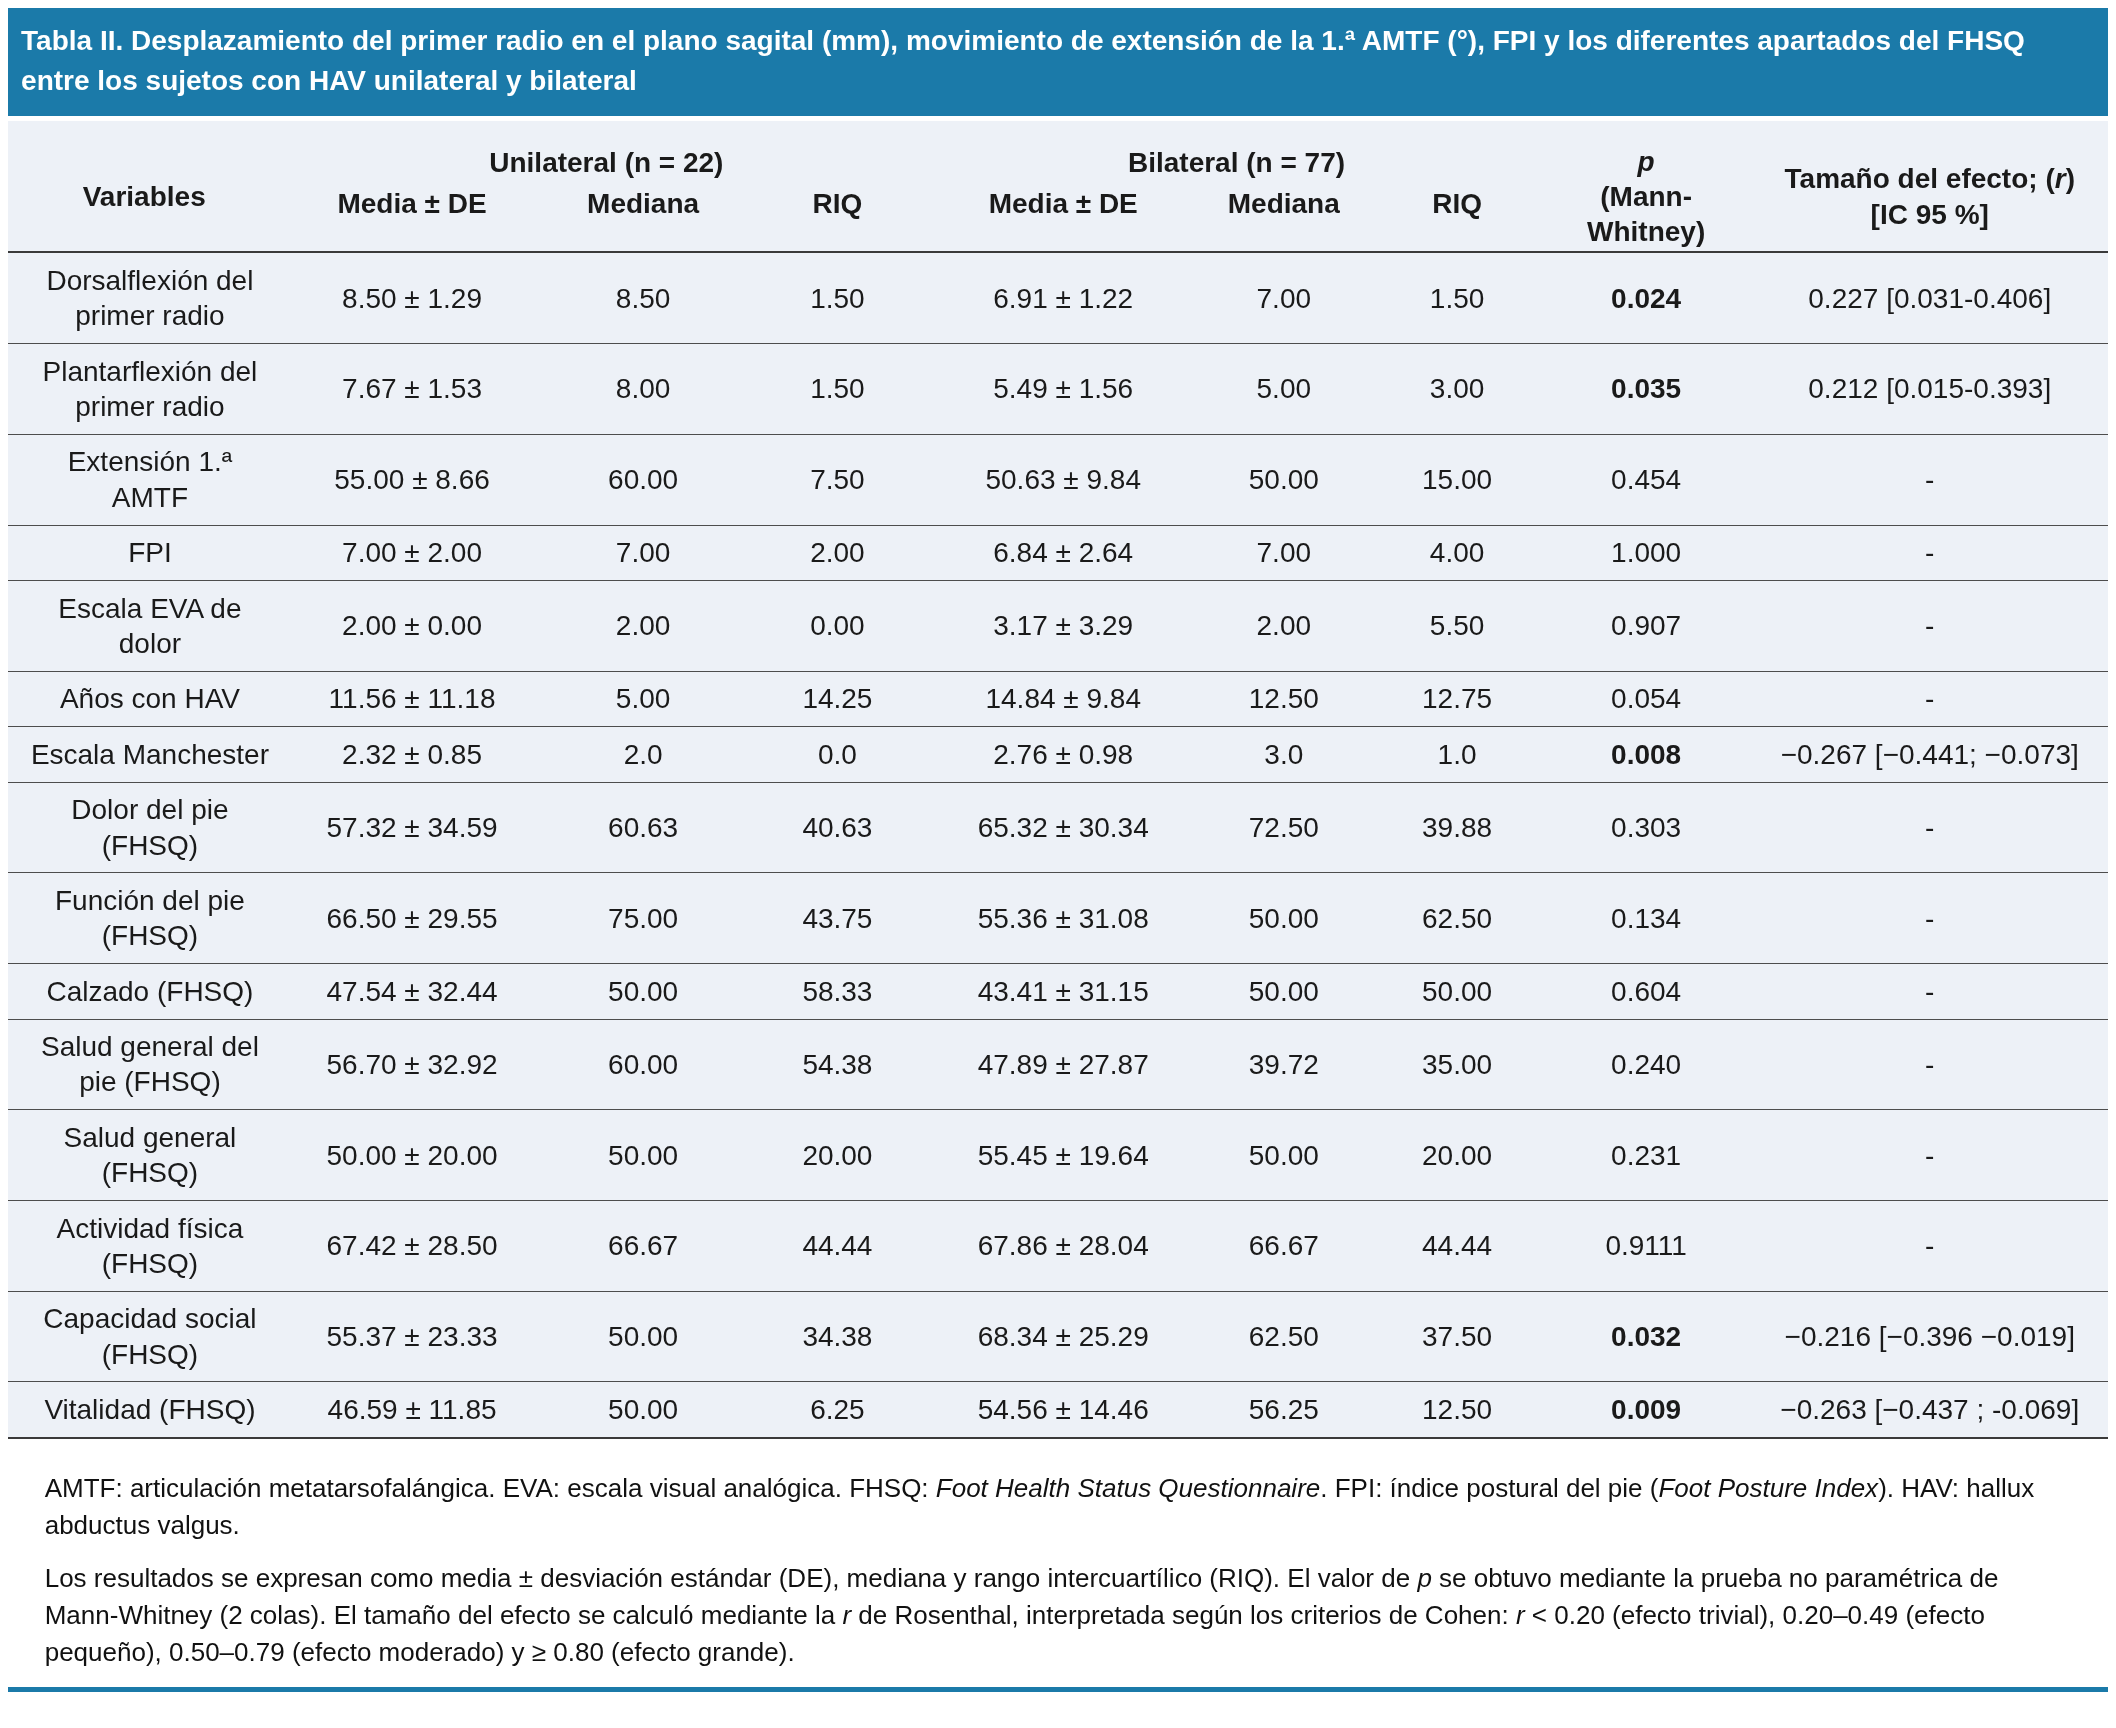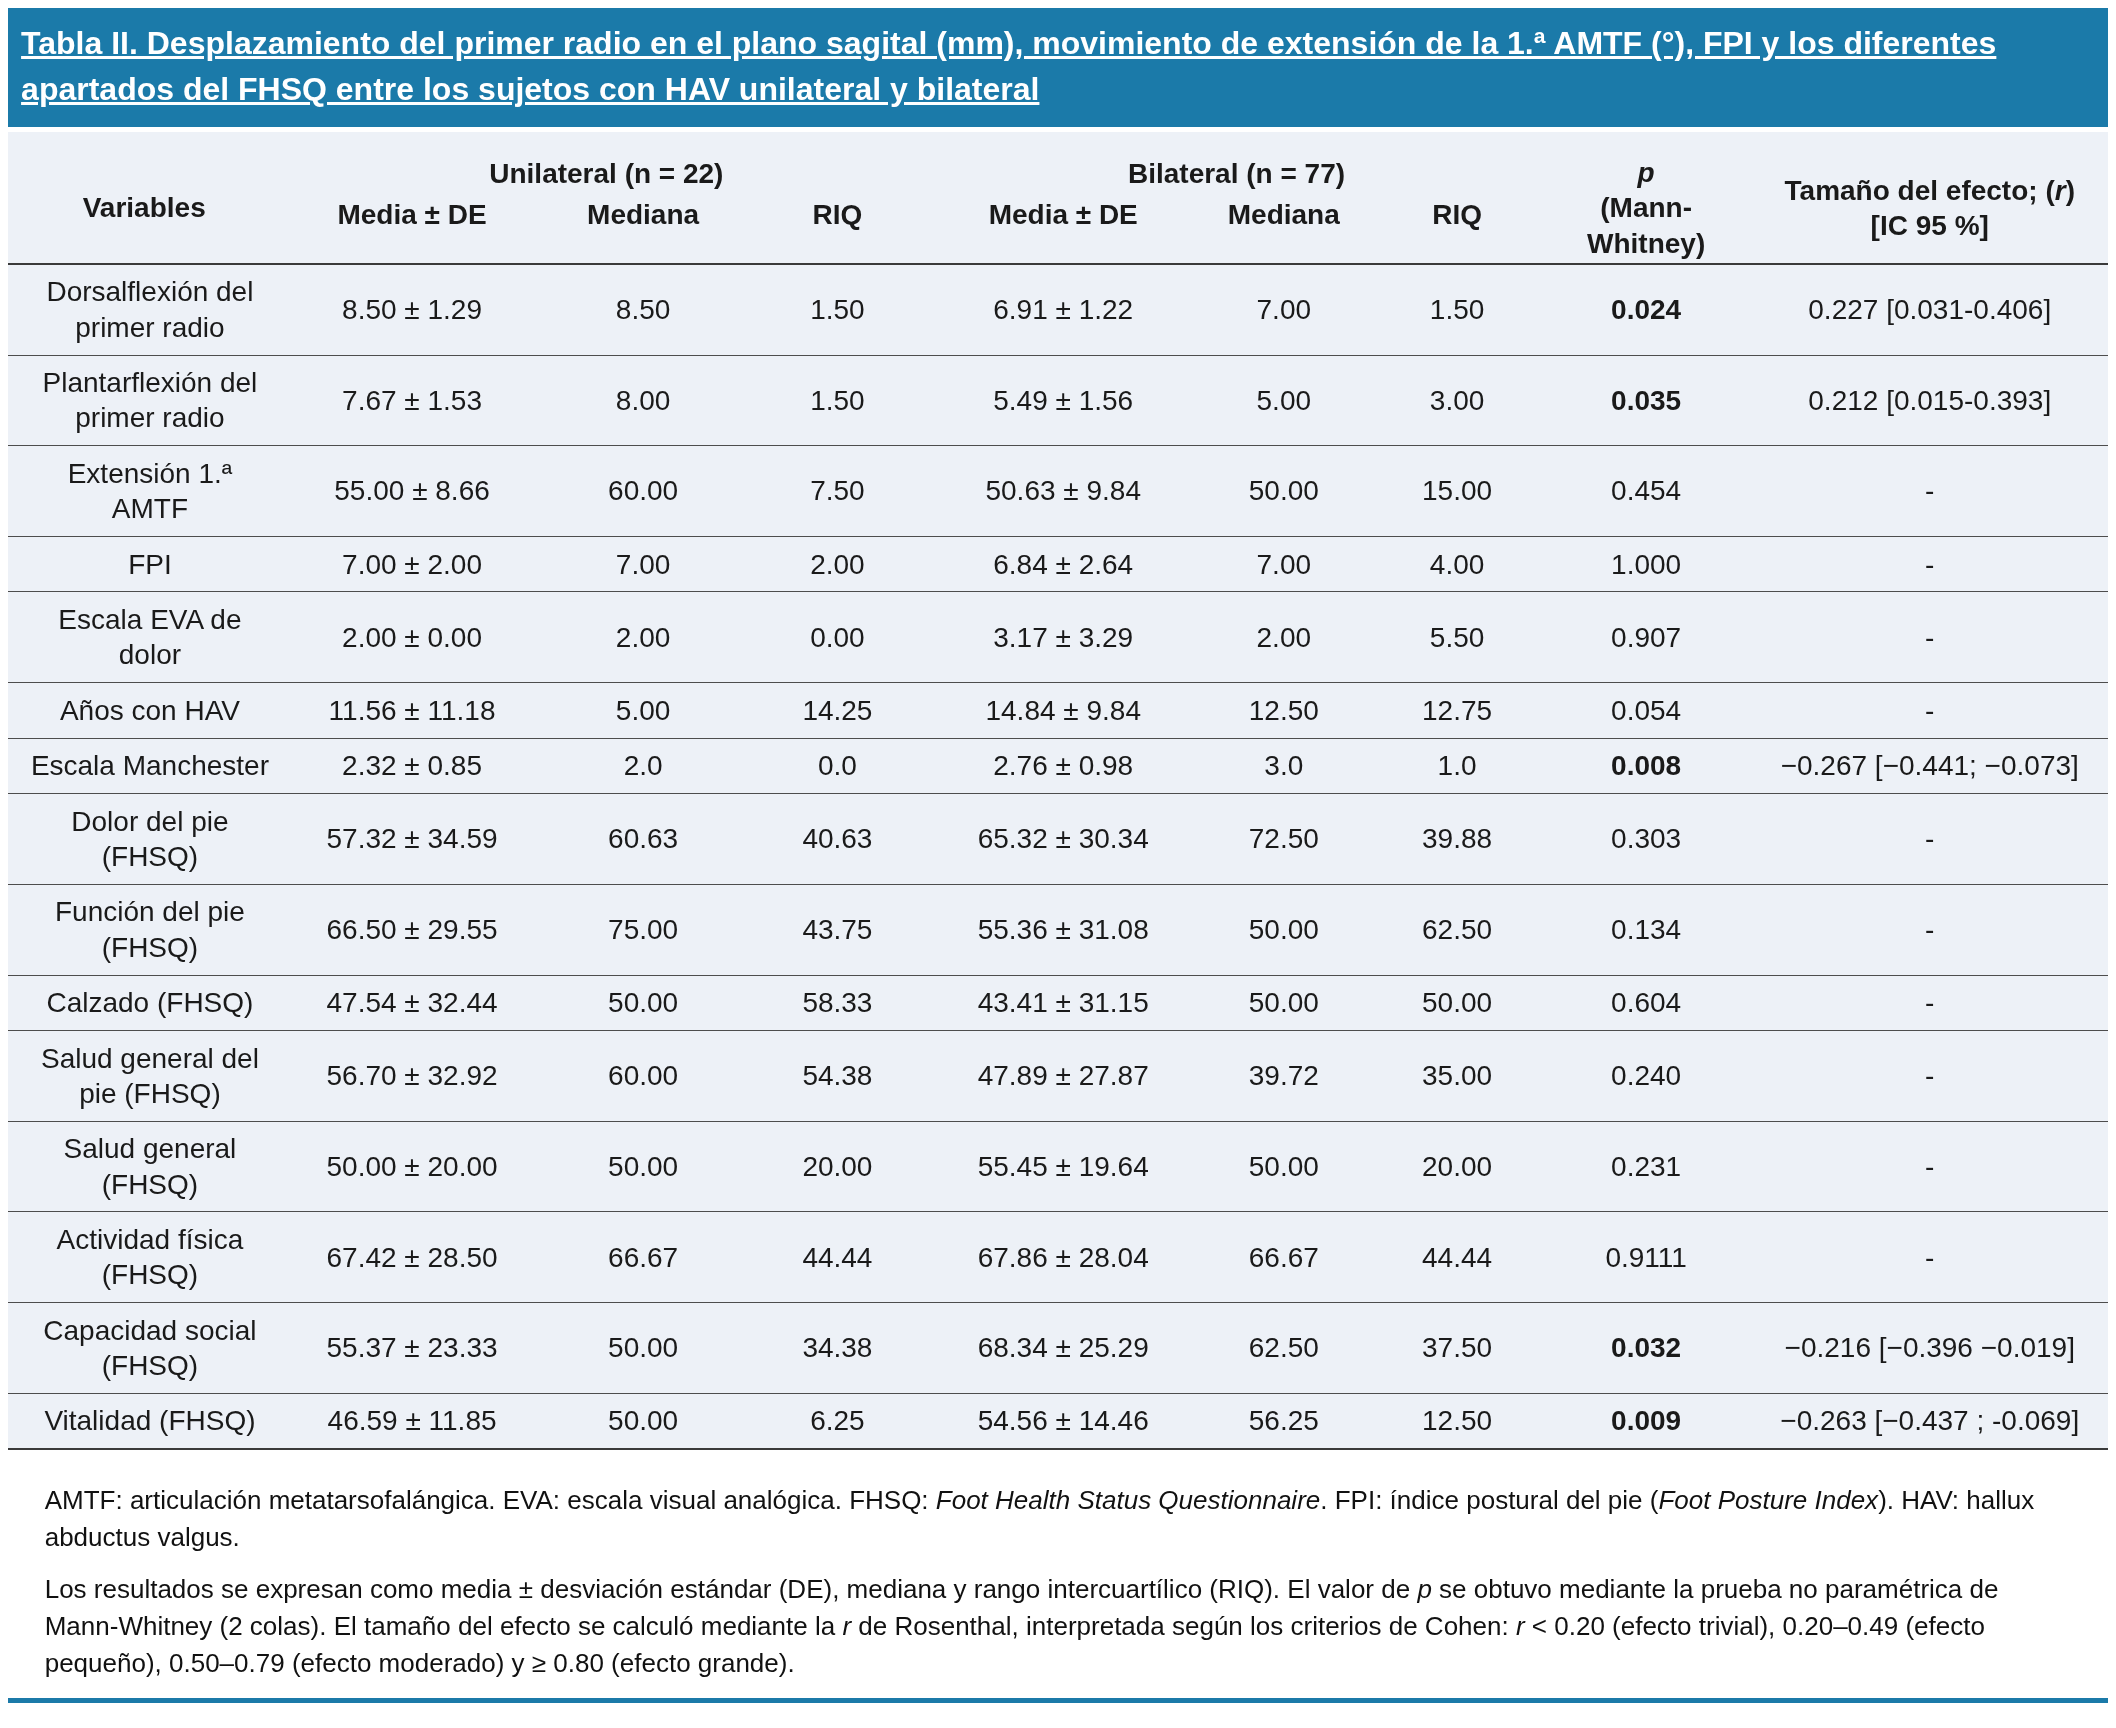--- a/index.html
+++ b/index.html
@@ -11,26 +11,25 @@
   }
   .page {
     width: 2116px;
     min-height: 1728px;
     padding: 7.7px 7.7px 0 7.7px;
   }
   
   .title-bar {
     background: #1b7aa9;
     color: #ffffff;
-    font-size: 32px;
+    font-size: 28px;
     font-weight: 700;
     line-height: 1.42;
     padding: 13.4px 21px 15.4px 13.4px;
     margin-bottom: 4.8px;
-    text-decoration: underline;
   }
   
   table.main {
     width: 100%;
     border-collapse: collapse;
     background: #edf1f7;
     table-layout: fixed;
   }
   col.c1 { width: 13%; }
   col.c2 { width: 12.5%; }

